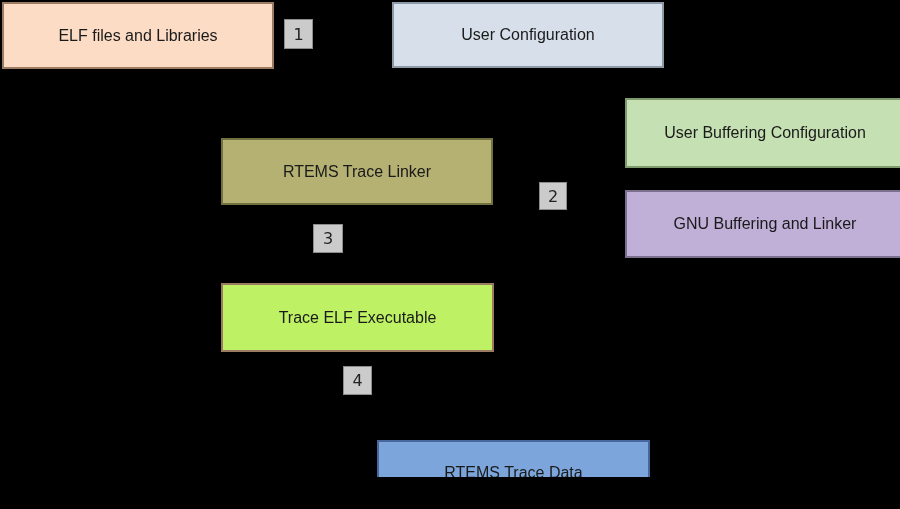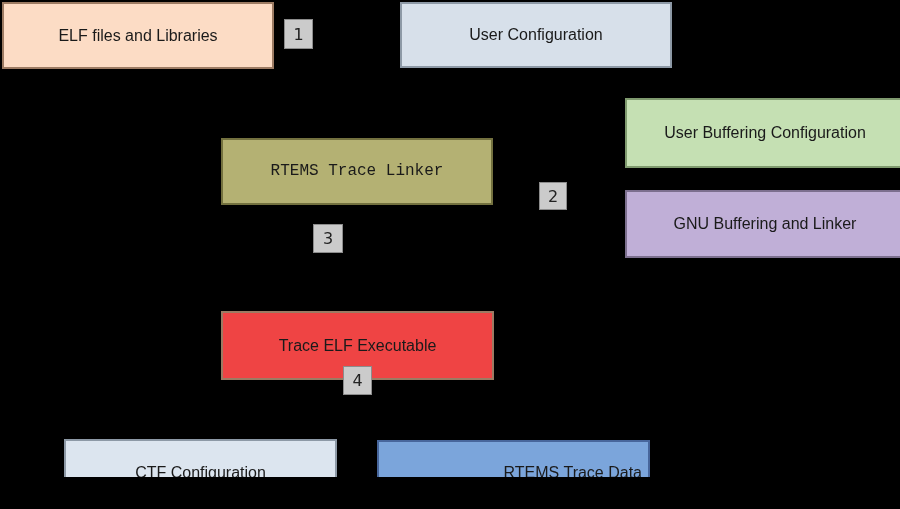--- a/index.html
+++ b/index.html
@@ -23,27 +23,27 @@
     justify-content: center;
     border: 2px solid;
     color: #1a1a1a;
     font-size: 16px;
     line-height: 1.2;
     text-align: center;
   }
   .node .node-label { padding: 0 6px; }
 
   .n-elf        { left:   2px; top:   2px; width: 272px; height: 67px; background: #FCDCC5; border-color: #9C7B63; }
-  .n-user       { left: 400px; top:   2px; width: 272px; height: 66px; background: #D7E0EA; border-color: #8D99A6; }
+  .n-user       { left: 392px; top:   2px; width: 272px; height: 66px; background: #D7E0EA; border-color: #8D99A6; }
   .n-tracebuf   { left: 625px; top:  98px; width: 280px; height: 70px; background: #C5E0B3; border-color: #7F9A6E; }
   .n-gnu        { left: 625px; top: 190px; width: 280px; height: 68px; background: #C0AFD7; border-color: #7C6F8E; }
-  .n-linker     { left: 221px; top: 138px; width: 272px; height: 67px; background: #B4B173; border-color: #73713F; font-family: Liberation Mono, monospace; }
-  .n-traceelf   { left: 221px; top: 283px; width: 273px; height: 69px; background: #ef4444; border-color: #9C7B63; margin-top: 28px; }
+  .n-linker     { left: 221px; top: 138px; width: 272px; height: 67px; background: #B4B173; border-color: #73713F; }
+  .n-traceelf   { left: 221px; top: 283px; width: 273px; height: 69px; background: #bef264; border-color: #9C7B63; }
   .n-ctf        { left:  64px; top: 439px; width: 273px; height: 67px; background: #DCE5EF; border-color: #8D99A6; }
-  .n-tracedata  { left: 377px; top: 440px; width: 273px; height: 66px; background: #7BA5DB; border-color: #47669C; justify-content: flex-end; }
+  .n-tracedata  { left: 377px; top: 440px; width: 273px; height: 66px; background: #7BA5DB; border-color: #47669C; }
 
   .step {
     position: absolute;
     box-sizing: border-box;
     display: flex;
     align-items: center;
     justify-content: center;
     background: #CBCBCB;
     border: 1.5px solid #8C8C8C;
     color: #222222;
@@ -77,23 +77,20 @@
   </div>
 
   <div class="node n-linker">
     <span class="node-label">RTEMS Trace Linker</span>
   </div>
 
   <div class="node n-traceelf">
     <span class="node-label">Trace ELF Executable</span>
   </div>
 
-  <div class="node n-ctf">
-    <span class="node-label">CTF Configuration</span>
-  </div>
 
   <div class="node n-tracedata">
     <span class="node-label">RTEMS Trace Data</span>
   </div>
 
   <div class="step s-1">1</div>
   <div class="step s-2">2</div>
   <div class="step s-3">3</div>
   <div class="step s-4">4</div>
 

